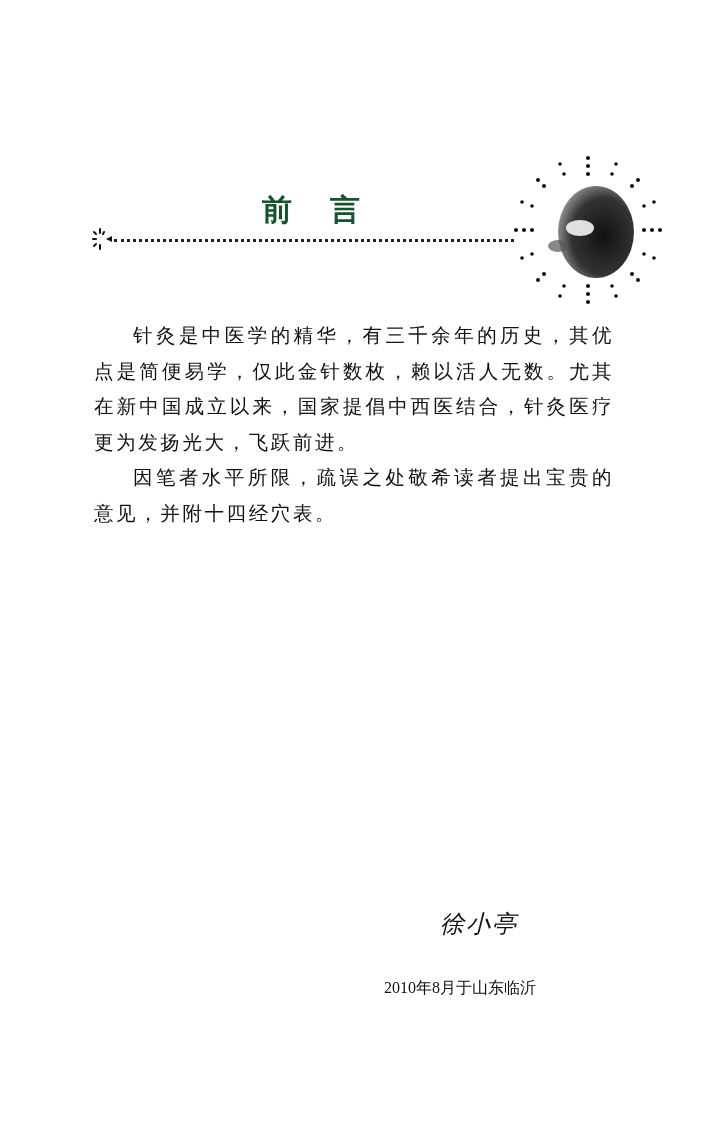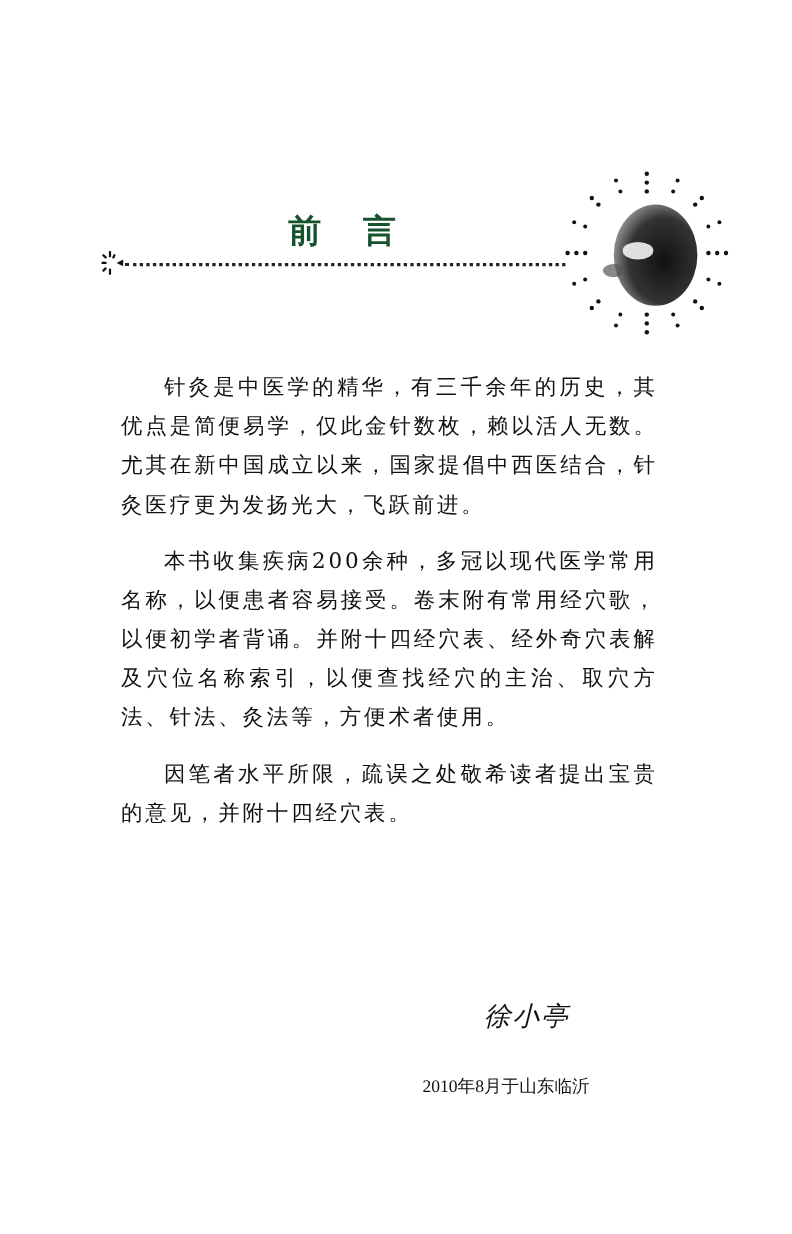--- a/index.html
+++ b/index.html
@@ -3,21 +3,21 @@
 <meta charset="utf-8">
 <style>
   html, body { margin:0; padding:0; background:#ffffff; }
   body { width:720px; height:1122px; position:relative; overflow:hidden; color:#111; font-family:"DejaVu Serif", serif; }
   .title { position:absolute; left:262px; top:190px; font-size:30px; font-weight:bold; letter-spacing:38px; font-family:"DejaVu Sans", sans-serif; color:#14532d; }
   .rule-wrap { position:absolute; left:92px; top:228px; width:430px; height:22px; }
   .star { position:absolute; left:0; top:0; width:22px; height:22px; }
   .dots { position:absolute; left:22px; top:11px; width:400px; height:0; border-top:3px dotted #222; }
   .sun { position:absolute; left:508px; top:150px; width:160px; height:160px; }
   .body { position:absolute; left:94px; top:318px; width:520px; font-size:19.5px; line-height:35.5px; letter-spacing:2.6px; }
-  .body p { margin:16px; text-indent:2em; text-align:justify; }
+  .body p { margin:0; text-indent:2em; text-align:justify; }
   .sig { position:absolute; left:440px; top:908px; font-size:24px; letter-spacing:2px;font-style:italic; }
   .date { position:absolute; left:384px; top:978px; font-size:16px; font-family:"Liberation Serif", serif; }
 </style>
 </head>
 <body>
 
 <div class="title">前言</div>
 
 <div class="rule-wrap">
   <svg class="star" viewBox="0 0 22 22">
@@ -80,18 +80,17 @@
       <circle cx="146" cy="108" r="1.8"></circle>
       <circle cx="136" cy="104" r="1.8"></circle>
   </g>
   <ellipse cx="88" cy="82" rx="38" ry="46" fill="url(#g)"></ellipse>
   <ellipse cx="72" cy="78" rx="14" ry="8" fill="#fff" opacity="0.85"></ellipse>
   <ellipse cx="50" cy="96" rx="10" ry="6" fill="#555" opacity="0.7"></ellipse>
 </svg>
 
 <div class="body">
   <p>针灸是中医学的精华，有三千余年的历史，其优点是简便易学，仅此金针数枚，赖以活人无数。尤其在新中国成立以来，国家提倡中西医结合，针灸医疗更为发扬光大，飞跃前进。</p>
-  <p>本书收集疾病200余种，多冠以现代医学常用名称，以便患者容易接受。卷末附有常用经穴歌，以便初学者背诵。并附十四经穴表、经外奇穴表解及穴位名称索引，以便查找经穴的主治、取穴方法、针法、灸法等，方便术者使用。</p>
   <p>因笔者水平所限，疏误之处敬希读者提出宝贵的意见，并附十四经穴表。</p>
 </div>
 
 <div class="sig">徐小亭</div>
 <div class="date">2010年8月于山东临沂</div>
 
 </body></html>

